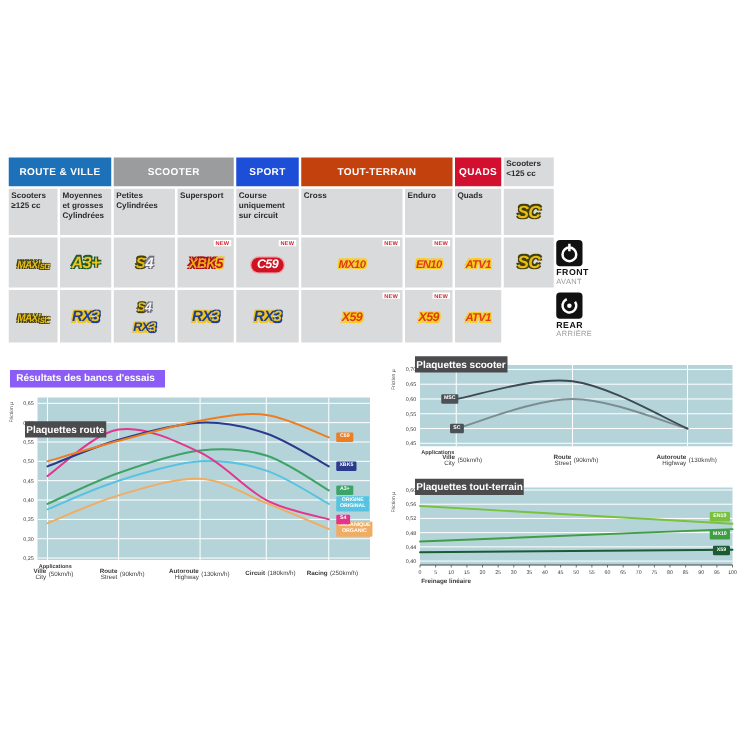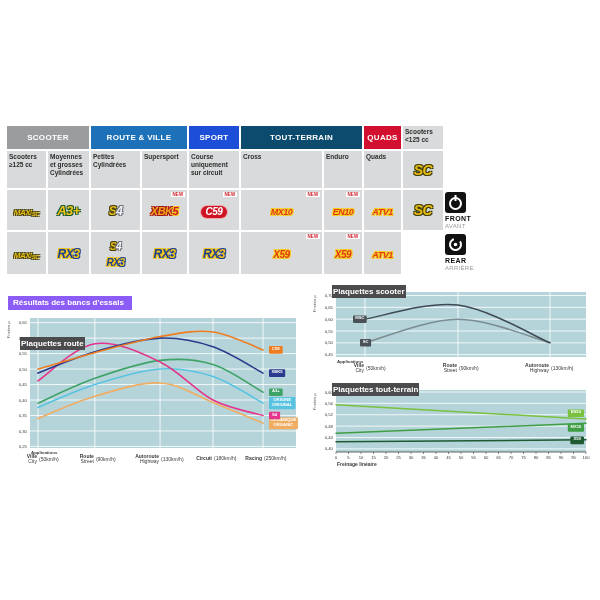--- a/index.html
+++ b/index.html
@@ -44,24 +44,24 @@
   .chart-title{position:absolute;background:#4b4b4d;color:#fff;font-size:8px;
                font-weight:bold;padding:2px 1px;white-space:nowrap;}
   svg{font-family:"Liberation Sans",sans-serif;display:block;}
 </style>
 </head>
 <body>
 
 <div class="page">
 
   <div class="compound-table" style="grid-template-columns: 39px 41px 49px 45px 50px 81px 38px 37px 40px;">
+      <div class="group-header" style="background: rgb(29, 113, 184); grid-column: span 2;">ROUTE &amp; VILLE</div>
       <div class="group-header" style="background: rgb(154, 156, 158); grid-column: span 2;">SCOOTER</div>
-      <div class="group-header" style="background: rgb(29, 113, 184); grid-column: span 2;">ROUTE &amp; VILLE</div>
       <div class="group-header" style="background: #1d4ed8; grid-column: span 1;">SPORT</div>
-      <div class="group-header" style="background: #0c4a6e; grid-column: span 2;">TOUT-TERRAIN</div>
+      <div class="group-header" style="background: #c2410c; grid-column: span 2;">TOUT-TERRAIN</div>
       <div class="group-header" style="background: rgb(210, 15, 47); grid-column: span 1;">QUADS</div>
       <div class="sub-cell">Scooters &lt;125 cc</div>
       <div class="sub-cell">Scooters ≥125 cc</div>
       <div class="sub-cell">Moyennes et grosses Cylindrées</div>
       <div class="sub-cell">Petites Cylindrées</div>
       <div class="sub-cell">Supersport</div>
       <div class="sub-cell">Course uniquement sur circuit</div>
       <div class="sub-cell">Cross</div>
       <div class="sub-cell">Enduro</div>
       <div class="sub-cell">Quads</div>

